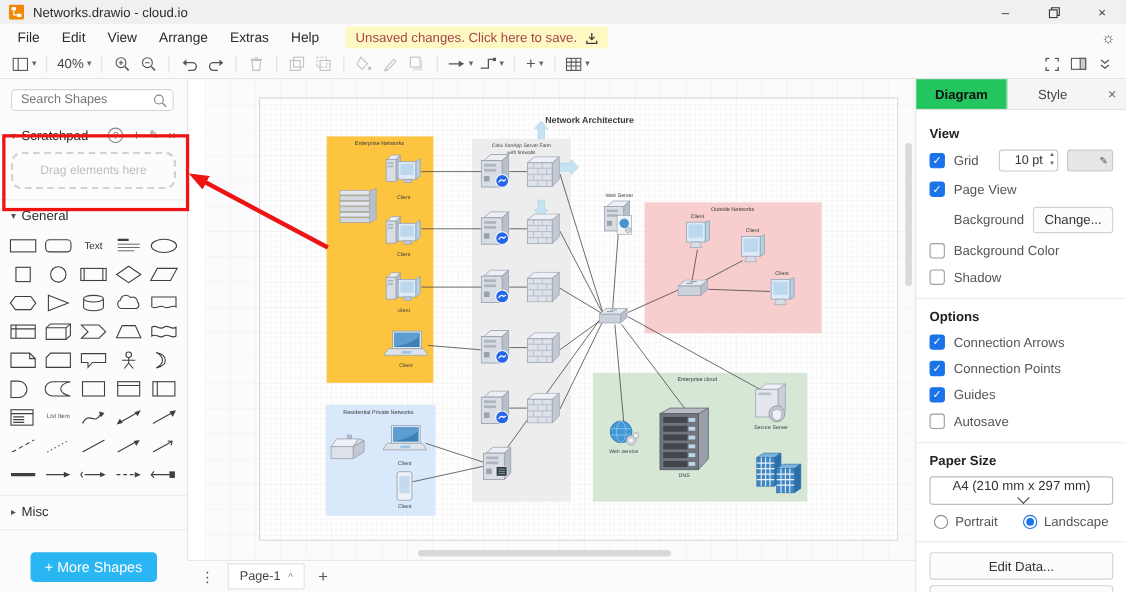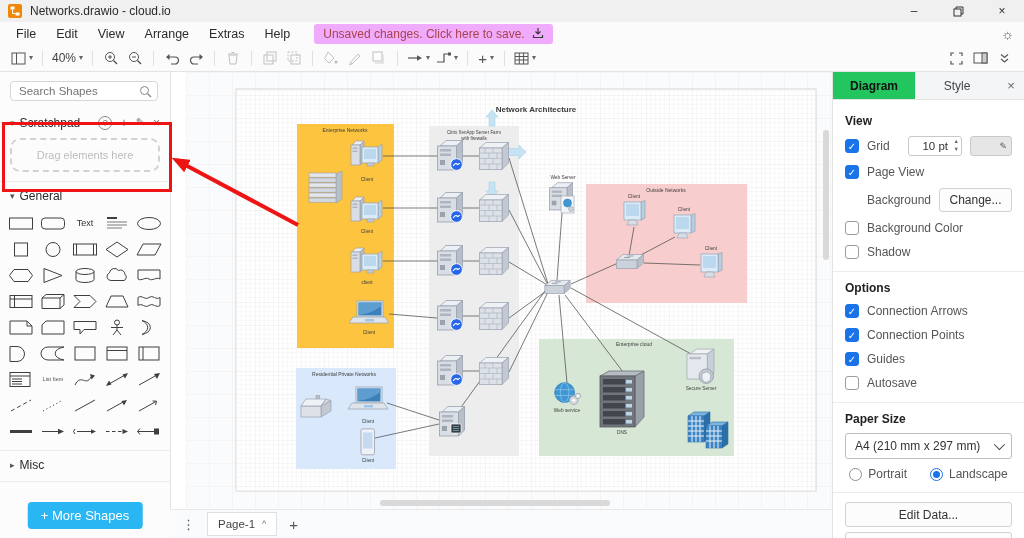--- a/index.html
+++ b/index.html
@@ -8,22 +8,22 @@
   
   .titlebar{position:absolute;top:0;left:0;right:0;height:22px;background:#f0f0f0;
     display:flex;align-items:center;font-size:12px;}
   .app-logo{width:14px;height:14px;margin:0 8px 0 8px;flex:0 0 auto;}
   .win-controls{margin-left:auto;display:flex;height:22px;}
   .win-btn{width:44px;display:flex;align-items:center;justify-content:center;color:#333;font-size:12px;}
   
   .menubar{position:absolute;top:22px;left:0;right:0;height:23px;background:#fbfbfb;
     display:flex;align-items:center;font-size:12.5px;padding-left:6px;}
   .menu-item{padding:3px 10px;border-radius:3px;}
-  .unsaved-badge{margin-left:14px;background:#f0abfc;color:#a8434b;font-size:12px;
-    padding:3px 9px;border-radius:3px;display:flex;align-items:flex-start;gap:7px;}
+  .unsaved-badge{margin-left:14px;background:#fef9c3;color:#a8434b;font-size:12px;
+    padding:3px 9px;border-radius:3px;display:flex;align-items:flex-end;gap:7px;}
   .unsaved-badge svg{display:block;}
   .theme-btn{margin-left:auto;margin-right:10px;color:#555;font-size:14px;}
   
   .toolbar{position:absolute;top:45px;left:0;right:0;height:26px;background:#fbfbfb;
     border-bottom:1px solid #e3e3e3;display:flex;align-items:center;padding:0 8px;
     font-size:12px;color:#444;}
   .tb-btn{height:20px;min-width:18px;display:flex;align-items:center;justify-content:center;
     gap:3px;padding:0 3px;border-radius:3px;}
   .tb-btn svg{display:block;}
   .tb-btn.disabled{opacity:.35;}
@@ -87,21 +87,21 @@
   .spinner{position:absolute;right:2px;top:1px;display:flex;flex-direction:column;
     font-size:5.5px;color:#666;line-height:1.4;}
   .swatch{width:42px;height:20px;border:1px solid #c9c9c9;border-radius:3px;background:#e6e6e6;
     display:flex;align-items:center;justify-content:flex-end;padding-right:4px;box-sizing:border-box;
     font-size:9px;color:#555;}
   .change-btn{margin-left:auto;width:102px;height:22px;border:1px solid #d2d2d2;border-radius:3px;
     background:#fcfcfc;display:flex;align-items:center;justify-content:center;}
   .indent{margin-left:22px;}
   .p-div{border-top:1px solid #ececec;margin:11px -12px 9px;}
   .select{height:24px;border:1px solid #bdbdbd;border-radius:3px;display:flex;align-items:center;
-    justify-content:space-between;padding:0 9px;margin:7px 0 8px;}
+    justify-content:space-between;padding:0 9px;margin:7px 0 8px;flex-direction:column;}
   .sel-chevron{width:7px;height:7px;border-right:1.6px solid #444;border-bottom:1.6px solid #444;
     transform:rotate(45deg) translateY(-2px);}
   .radio-row{display:flex;gap:23px;justify-content:center;margin:4px 0 2px;}
   .radio-opt{display:flex;align-items:center;gap:6px;color:#333;}
   .radio{width:13px;height:13px;border:1.5px solid #8e8e8e;border-radius:50%;box-sizing:border-box;
     display:flex;align-items:center;justify-content:center;}
   .radio .dot{width:7px;height:7px;border-radius:50%;background:transparent;}
   .radio.checked{border-color:#1a73e8;}
   .radio.checked .dot{background:#1a73e8;}
   .panel-btn{height:23px;border:1px solid #d2d2d2;border-radius:3px;background:#fcfcfc;

